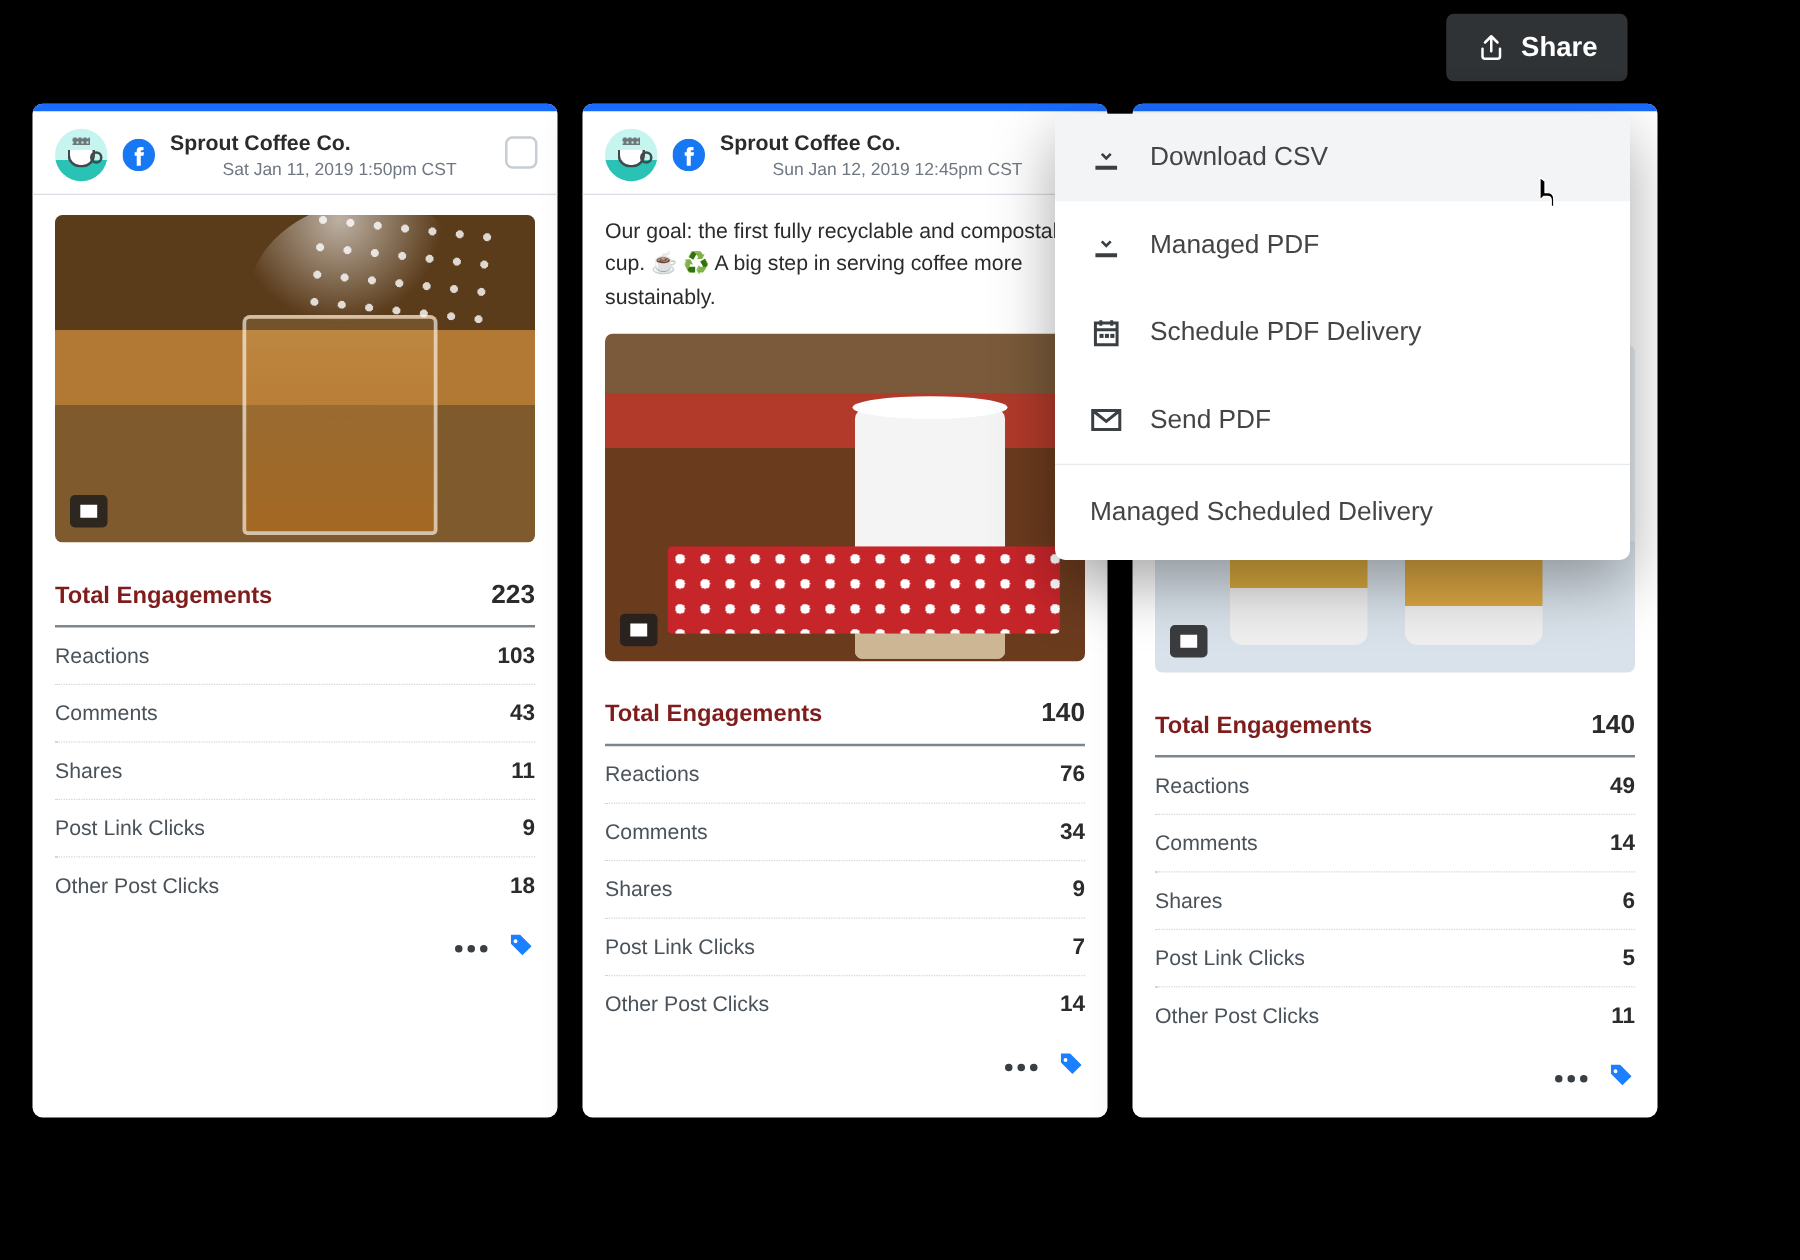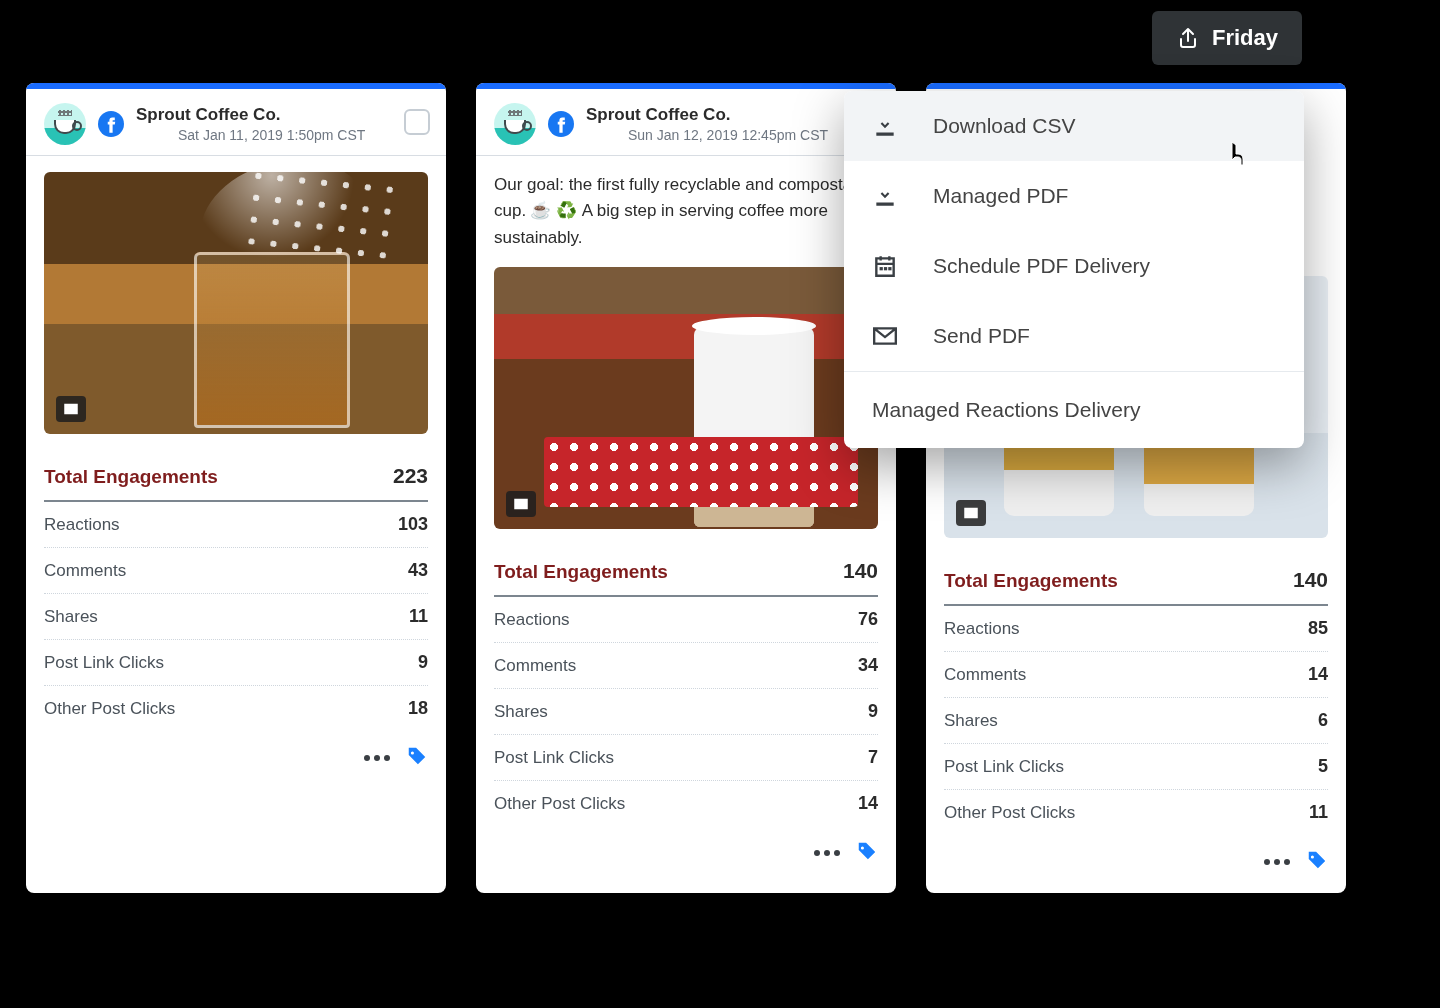--- a/index.html
+++ b/index.html
@@ -35,21 +35,21 @@
     font-size:22px;font-weight:600;
     border:none;cursor:pointer;
     box-shadow:0 2px 6px rgba(0,0,0,.35);
   }
   .share-btn svg{width:24px;height:24px;stroke:#fff;fill:none;stroke-width:2;}
   
   
   .cards{
     position:absolute;
     top:83px; left:26px; right:26px;
-    display:flex; gap:30px;
+    display:flex; gap:20px;
   }
   .card{
     width:420px;
     background:var(--card-bg);
     border-radius:8px;
     box-shadow:0 10px 30px rgba(0,0,0,.35), 0 0 0 2px #000;
     overflow:hidden;
     display:flex;flex-direction:column;
   }
   .card-top{height:6px;background:var(--accent-bar);}
@@ -128,21 +128,21 @@
   .menu{
     position:absolute;
     top:91px; right:136px;
     width:460px;
     background:#fff;border-radius:8px;
     box-shadow:0 18px 50px rgba(0,0,0,.35);
     overflow:hidden;
     z-index:20;
   }
   .menu .item{
-    display:flex;align-items:center;gap:35px;
+    display:flex;align-items:center;gap:22px;
     padding:22px 28px;font-size:21px;color:#444;
     cursor:pointer;
   }
   .menu .item.hover{background:#f2f4f6;}
   .menu .sep{height:1px;background:#e6eaee;margin:0;}
   .menu .plain{padding:26px 28px;font-size:21px;color:#444;cursor:pointer;}
   .menu svg{width:26px;height:26px;fill:#3a3f44;}
   .cursor{
     position:absolute;top:140px;right:192px;z-index:30;
   }
@@ -150,21 +150,21 @@
 </style>
 </head>
 <body>
 <div class="canvas">
 
 <button class="share-btn">
   <svg viewBox="0 0 24 24">
         <path d="M12 3v12M7 8l5-5 5 5" stroke-linecap="round" stroke-linejoin="round"></path>
         <path d="M5 13v6a2 2 0 0 0 2 2h10a2 2 0 0 0 2-2v-6" stroke-linecap="round"></path>
       </svg>
-  <span>Friday</span>
+  <span>Share</span>
 </button>
 
 <div class="menu">
   <div class="item hover">
     <svg viewBox="0 0 24 24">
           <path d="M12 3v11l-4-4 1.4-1.4L12 11.2l2.6-2.6L16 10l-4 4zM4 18h16v3H4z"></path>
         </svg>
     <span>Download CSV</span>
   </div>
   <div class="item">
@@ -183,21 +183,21 @@
     <span>Schedule PDF Delivery</span>
   </div>
   <div class="item">
     <svg viewBox="0 0 24 24">
           <path d="M2 5h20v14H2zM2 5l10 8L22 5" fill="none" stroke="#3a3f44" stroke-width="2.2"></path>
         </svg>
     <span>Send PDF</span>
   </div>
   <div class="sep"></div>
   <div class="plain">
-    <span>Managed Reactions Delivery</span>
+    <span>Managed Scheduled Delivery</span>
   </div>
 </div>
 
 <div class="cursor">
   <svg viewBox="0 0 24 28">
         <path d="M8 2v18l3-3h3c2 0 3 1 3 3v5h2v-6c0-3-2-5-5-5h-2V5z"></path>
       </svg>
 </div>
 
 <div class="cards">
@@ -350,21 +350,21 @@
             </svg>
           </div>
     </div>
     <div class="metrics">
       <div class="mrow total">
             <span class="lbl">Total Engagements</span>
             <span class="val">140</span>
           </div>
       <div class="mrow">
             <span class="lbl">Reactions</span>
-            <span class="val">85</span>
+            <span class="val">49</span>
           </div>
       <div class="mrow">
             <span class="lbl">Comments</span>
             <span class="val">14</span>
           </div>
       <div class="mrow">
             <span class="lbl">Shares</span>
             <span class="val">6</span>
           </div>
       <div class="mrow">

